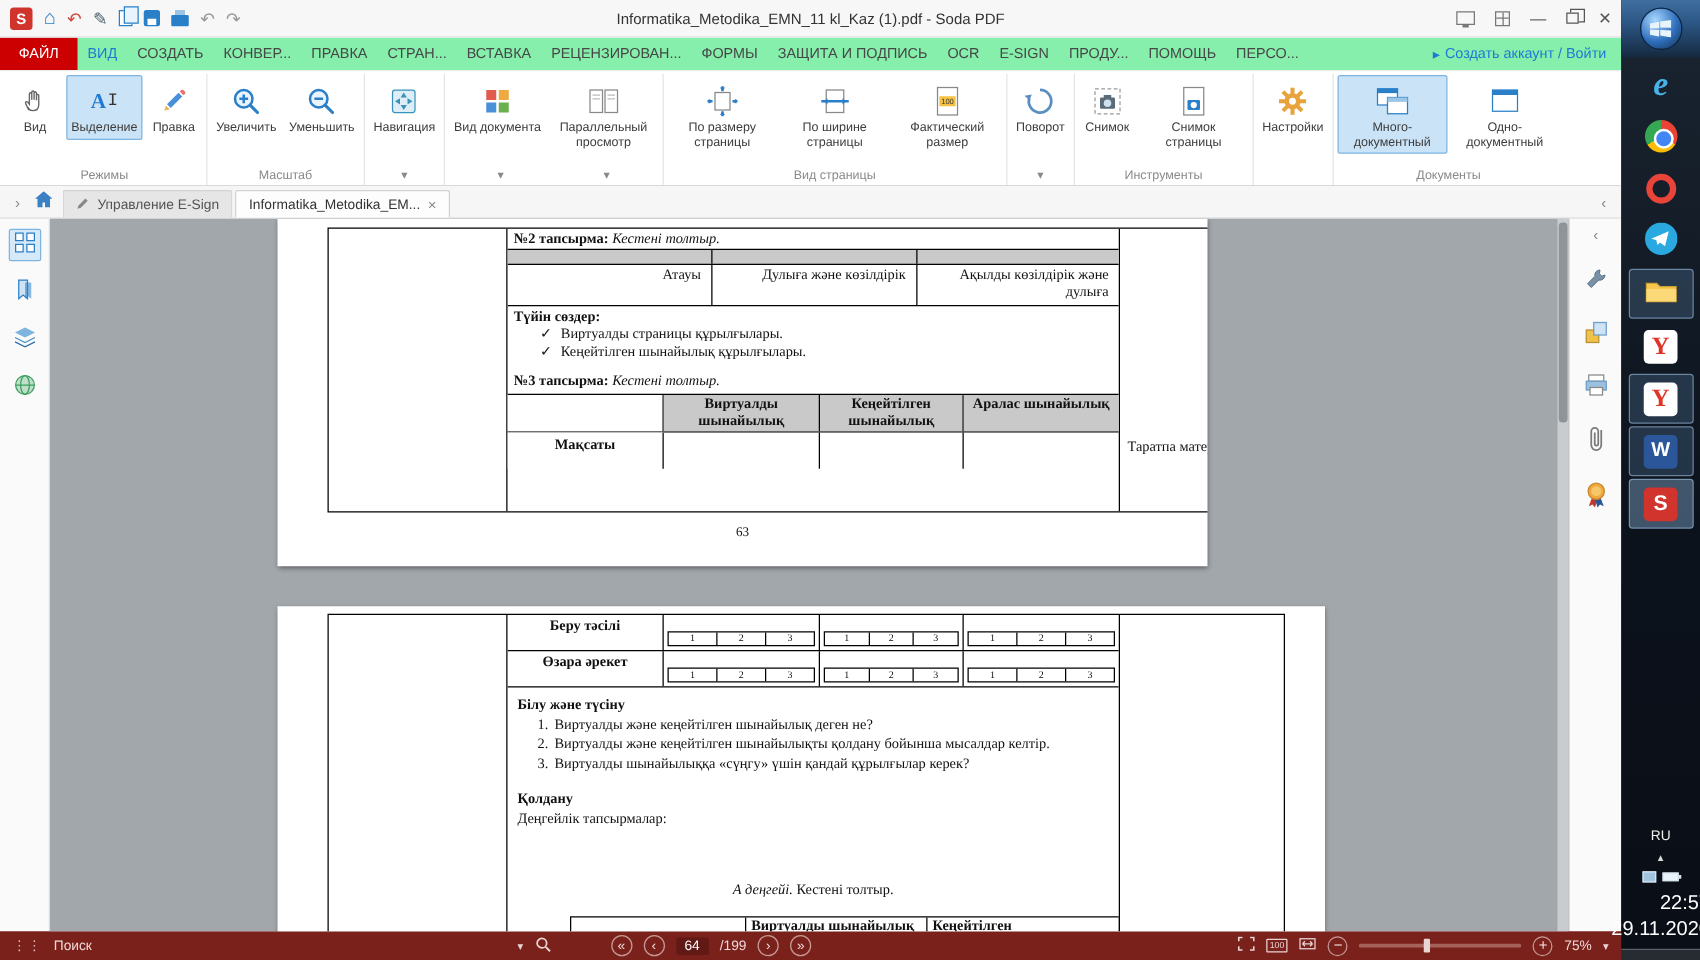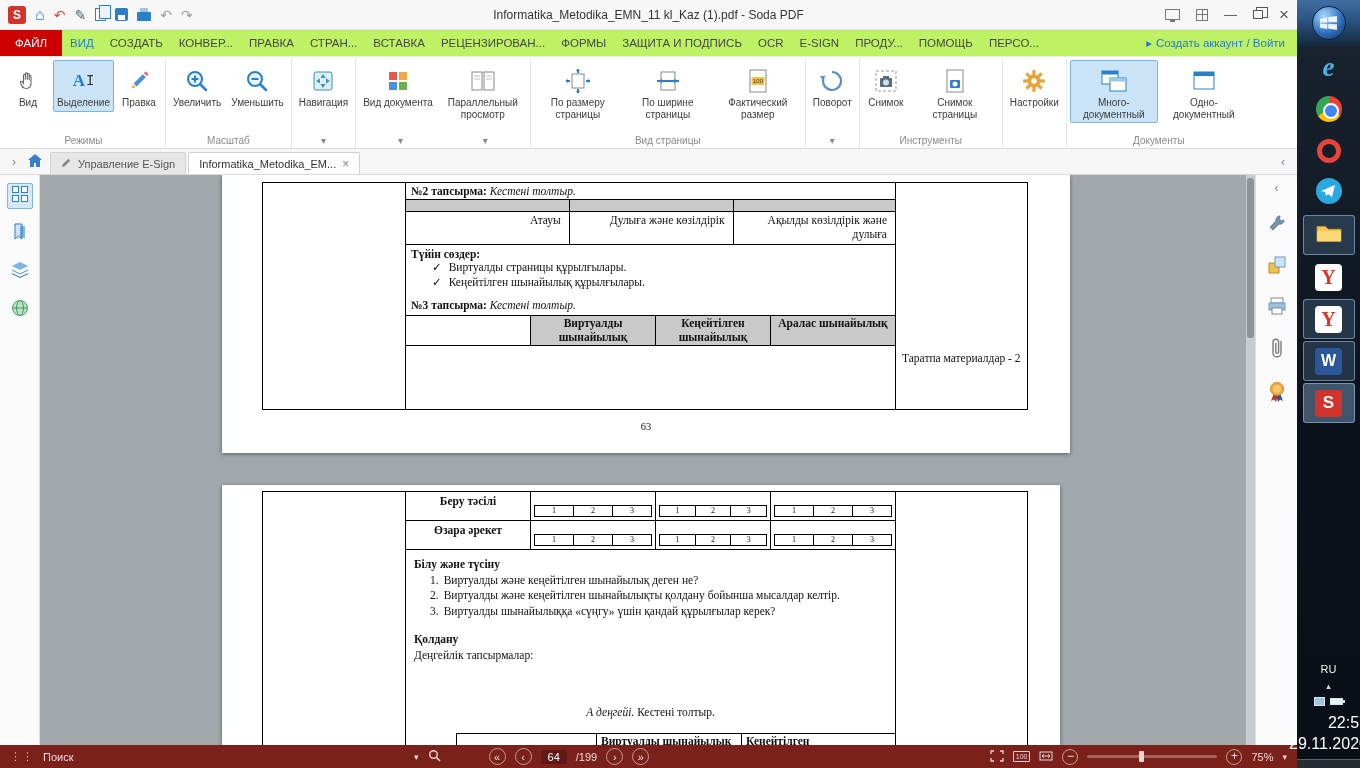--- a/index.html
+++ b/index.html
@@ -25,21 +25,21 @@
   .tb-win{margin-left:auto;display:flex;align-items:center;gap:16px;z-index:2;color:#666;}
   .ic-monitor{width:15px;height:11px;border:1px solid #777;position:relative;display:inline-block;}
   .ic-monitor::after{content:"";position:absolute;left:4px;right:4px;bottom:-3px;height:2px;background:#777;}
   .ic-grid{width:12px;height:12px;border:1px solid #777;display:inline-block;
     background:linear-gradient(#777,#777) 50% 0/1px 100% no-repeat,linear-gradient(#777,#777) 0 50%/100% 1px no-repeat;}
   .tbw-btn{font-size:13px;color:#555;line-height:14px;}
   .ic-restore{width:10px;height:9px;border:1px solid #555;position:relative;display:inline-block;background:#f7f7f7;}
   .ic-restore::before{content:"";position:absolute;left:2px;top:-4px;width:10px;height:9px;border:1px solid #555;z-index:-1;}
 
   
-  .menubar{height:27px;display:flex;align-items:stretch;background:#bef264;border-bottom:1px solid #ececec;font-size:11.5px;}
+  .menubar{height:27px;display:flex;align-items:stretch;background:#86efac;border-bottom:1px solid #ececec;font-size:11.5px;}
   .menu-file{background:#cc0000;color:#fff;padding:0 15px;display:flex;align-items:center;}
   .menu-item{padding:0 8px;display:flex;align-items:center;color:#474747;white-space:nowrap;}
   .menu-item.active{color:#1f7ad4;}
   .menu-account{margin-left:auto;color:#1f7ad4;display:flex;align-items:center;gap:4px;padding-right:12px;white-space:nowrap;}
 
   
   .ribbon{height:92px;background:#fff;border-bottom:1px solid #d9d9d9;display:flex;align-items:stretch;padding:2px 2px 0;}
   .rgroup{display:flex;flex-direction:column;border-right:1px solid #e5e5e5;padding:1px 2px 0;}
   .rbuttons{display:flex;flex:1;align-items:flex-start;justify-content:center;}
   .rlabel{height:15px;font-size:10px;color:#8a8a8a;display:flex;align-items:center;justify-content:space-around;padding-bottom:1px;}
@@ -66,21 +66,21 @@
   .railbtn.selected{background:#d6e9f8;border-color:#7db4e0;}
   .rightrail{width:42px;background:#fafafa;border-left:1px solid #ddd;display:flex;flex-direction:column;align-items:center;padding-top:6px;gap:18px;}
   .rr-chev{font-size:12px;color:#888;}
 
   .viewport{flex:1;position:relative;background:#a2a7ac;overflow:hidden;}
   .scroll-v{position:absolute;right:0;top:0;bottom:0;width:9px;background:#c8cccf;}
   .scroll-thumb{position:absolute;right:1px;top:3px;width:7px;height:160px;background:#8f9499;border-radius:3px;}
 
   
   .page{position:absolute;background:#fff;box-shadow:0 1px 4px rgba(0,0,0,.45);overflow:hidden;font-family:"Liberation Serif",serif;color:#111;}
-  .page1{left:182px;top:0;width:848px;height:278px;}
+  .page1{left:182px;top:0;width:744px;height:278px;}
   .page2{left:182px;top:310px;width:838px;height:262px;}
   .outer-table{position:absolute;left:40px;width:766px;border:1px solid #000;display:flex;}
   .page1 .outer-table{top:7px;height:228px;}
   .page2 .outer-table{top:6px;height:400px;}
   .ot-left{width:143px;border-right:1px solid #000;}
   .ot-main{width:490px;border-right:1px solid #000;font-size:11.5px;overflow:hidden;}
   .ot-right{flex:1;font-size:11.5px;}
   .b{font-weight:bold;}
   .i{font-style:italic;}
   .task-line{padding:2px 5px 1px;}
@@ -546,20 +546,26 @@
                 <span>✓</span>
                 <span>Кеңейтілген шынайылық құрылғылары.</span>
               </div>
             <p class="task-line mt"><span class="b">№3 тапсырма:</span> <span class="i">Кестені толтыр.</span></p>
             <div class="t2">
               <div class="t2-head">
                 <div class="t2-c0"></div>
                 <div class="t2-ch wA">Виртуалды шынайылық</div>
                 <div class="t2-ch wB">Кеңейтілген шынайылық</div>
                 <div class="t2-ch lastcol">Аралас шынайылық</div>
+              </div>
+              <div class="t2-row">
+                <div class="t2-c0 t2-lbl">Мақсаты</div>
+                <div class="t2-cell wA"></div>
+                <div class="t2-cell wB"></div>
+                <div class="t2-cell lastcol"></div>
               </div>
             </div>
           </div>
           <div class="ot-right">
             <div class="side-note">Таратпа материалдар - 2</div>
           </div>
         </div>
         <div class="pageno">63</div>
       </div>
 

